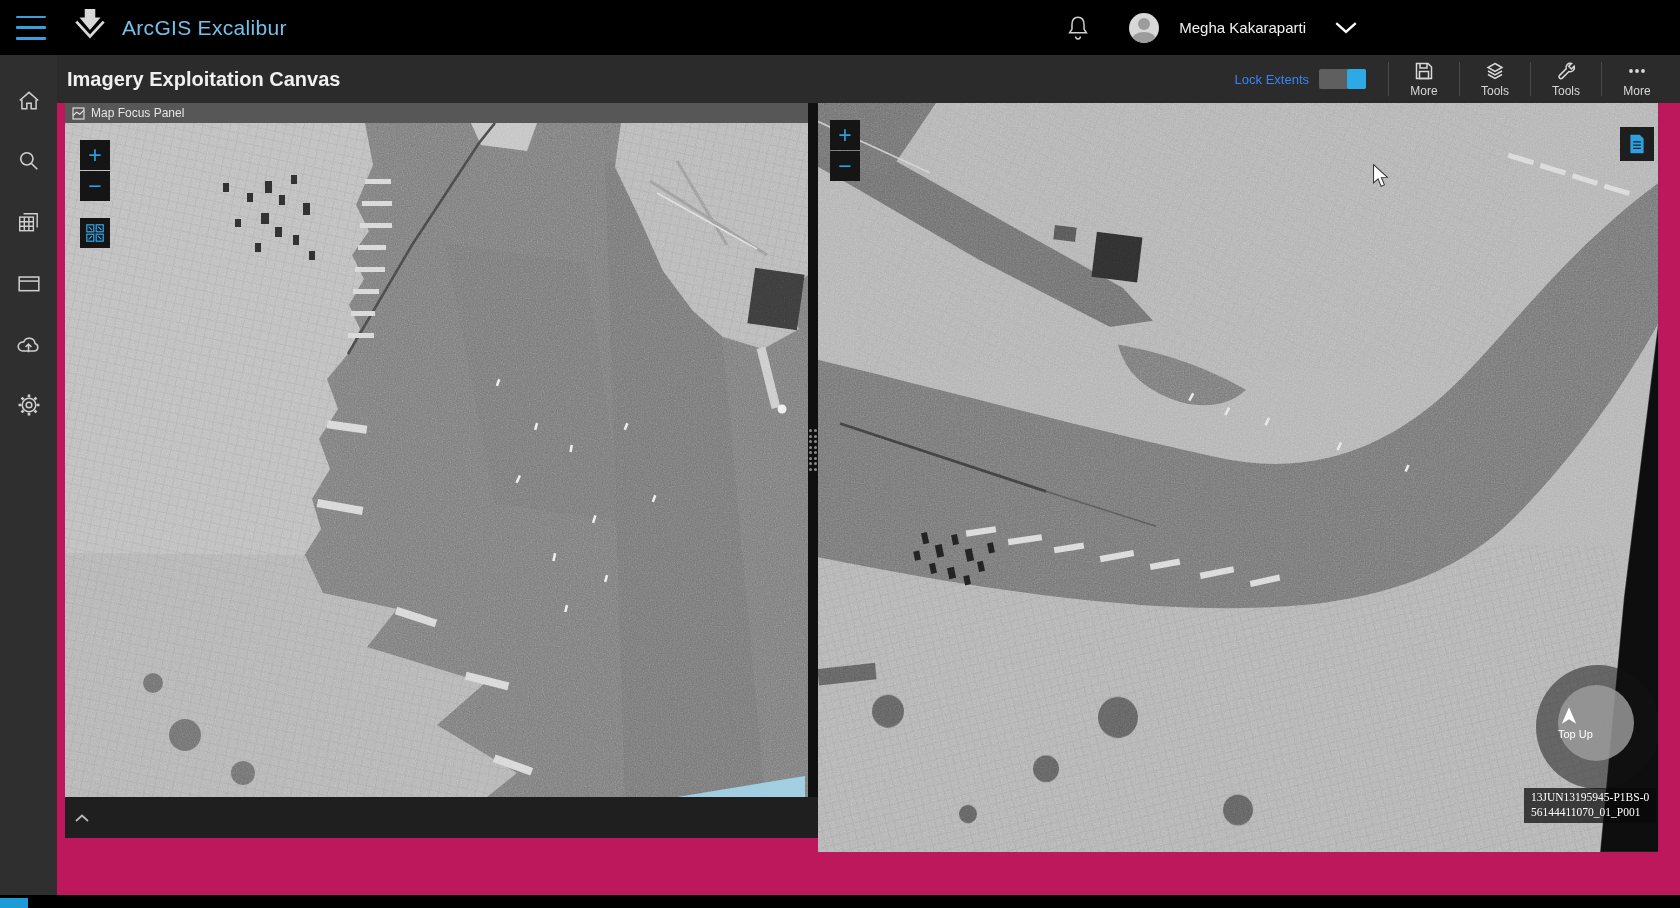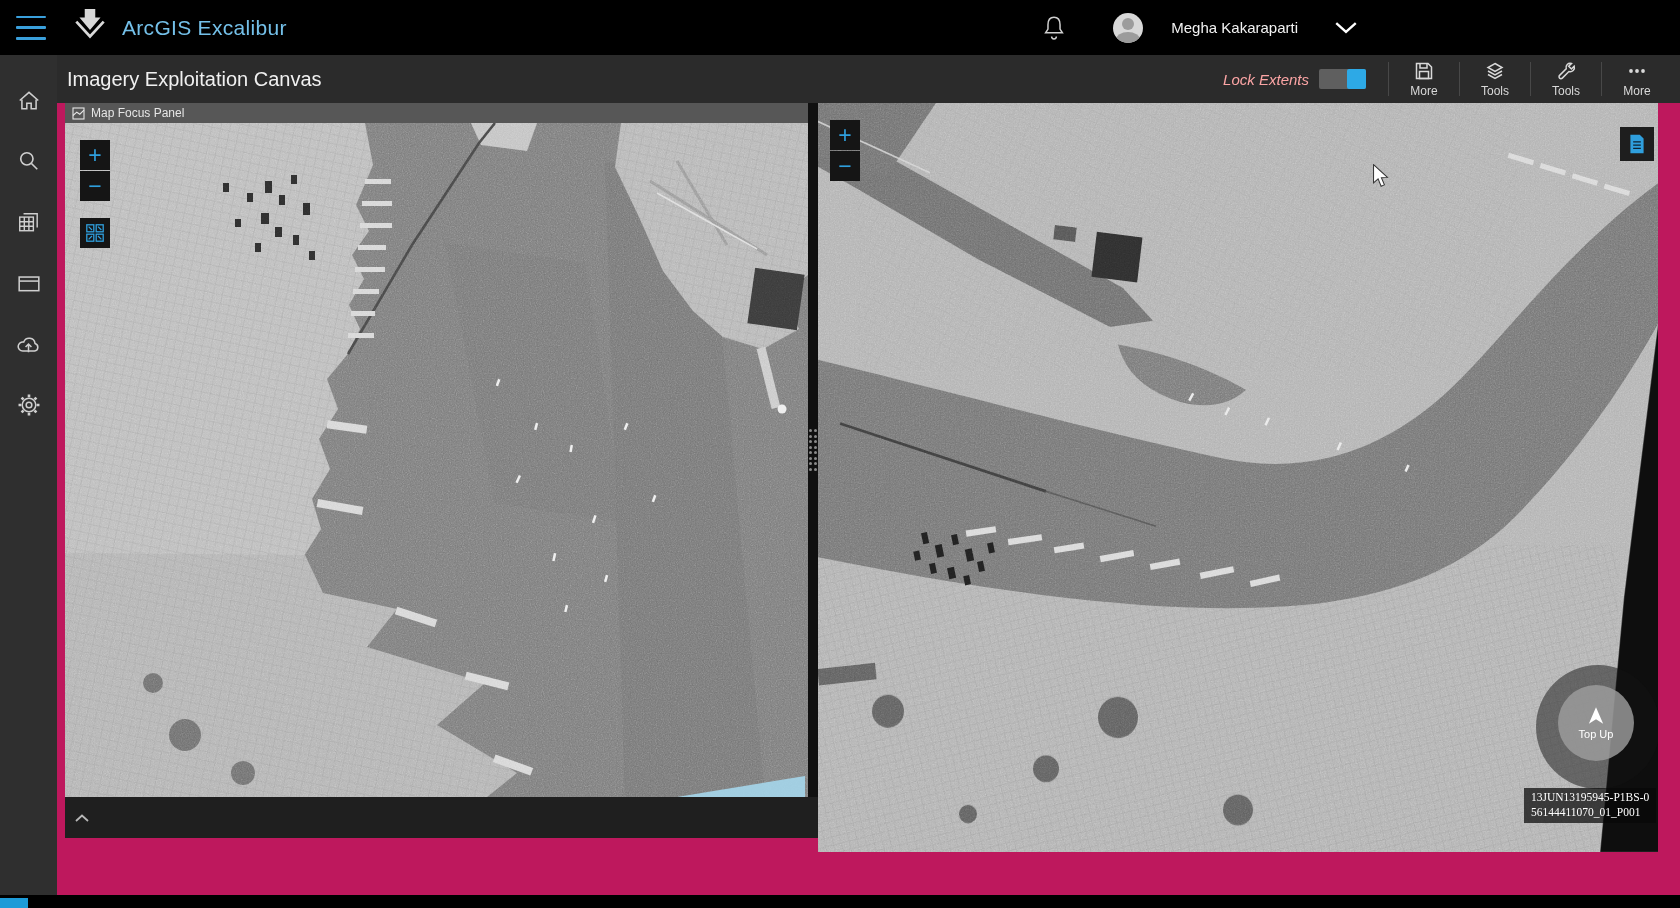--- a/index.html
+++ b/index.html
@@ -8,43 +8,43 @@
   svg{display:block;}
 
   
   .topbar{position:absolute;left:0;top:0;width:1382px;height:55px;background:#000;
           display:flex;align-items:center;z-index:20;}
   .hamburger{margin-left:16px;width:30px;height:24px;display:flex;flex-direction:column;
              justify-content:space-between;cursor:pointer;}
   .hamburger span{display:block;height:2.6px;background:#3aa0dc;border-radius:1px;}
   .brand-logo{margin-left:26px;}
   .brand-text{margin-left:14px;font-size:21px;color:#74c0e9;letter-spacing:.3px;}
-  .topbar-right{margin-left:auto;display:flex;align-items:center;margin-right:24px;gap:16px;}
+  .topbar-right{margin-left:auto;display:flex;align-items:center;margin-right:24px;gap:8px;}
   .bell{margin-right:30px;}
   .avatar{width:30px;height:30px;border-radius:50%;background:#d8d8d8;position:relative;
           overflow:hidden;margin-right:12px;}
   .avatar::before{content:"";position:absolute;left:9px;top:5px;width:12px;height:12px;
           border-radius:50%;background:#9c9c9c;}
   .avatar::after{content:"";position:absolute;left:3px;top:19px;width:24px;height:16px;
           border-radius:50%;background:#9c9c9c;}
   .user-name{color:#f2f2f2;font-size:15px;margin-right:20px;}
 
   
   .sidebar{position:absolute;left:0;top:55px;width:57px;height:853px;background:#2f2f2f;
            display:flex;flex-direction:column;align-items:center;padding-top:14px;
            box-sizing:border-box;z-index:10;}
   .side-item{width:57px;height:61px;display:flex;align-items:center;justify-content:center;
              cursor:pointer;}
 
   
   .toolbar{position:absolute;left:57px;top:55px;width:1623px;height:48px;background:#2b2b2b;
            display:flex;align-items:center;z-index:10;}
-  .page-title{margin-left:10px;font-size:20px;font-weight:400;color:#f0f0f0;}
+  .page-title{margin-left:10px;font-size:20px;font-weight:700;color:#f0f0f0;}
   .tb-right{margin-left:auto;display:flex;align-items:center;height:100%;margin-right:8px;}
-  .lock-label{font-size:15px;color:#fca5a5;font-style:italic;}
+  .lock-label{font-size:13px;color:#3b82f6;}
   .toggle{width:47px;height:20px;background:#5f5f5f;border-radius:2px;position:relative;
           margin:0 22px 0 10px;cursor:pointer;}
   .toggle .knob{position:absolute;right:0;top:0;width:19px;height:20px;background:#2da9e6;
           border-radius:2px;}
   .tb-sep{width:1px;height:34px;background:#484848;}
   .tb-btn{width:66px;display:flex;flex-direction:column;align-items:center;gap:3px;
           color:#d9d9d9;font-size:12px;cursor:pointer;padding:0 2px;}
 
   
   .canvas{position:absolute;left:57px;top:103px;width:1623px;height:848px;background:#be185d;}
@@ -65,21 +65,21 @@
   .zbtn{width:30px;height:30px;background:#151515;color:#2f9fdd;font-size:23px;
         line-height:1;display:flex;align-items:center;justify-content:center;cursor:pointer;}
   .grid-btn{position:absolute;left:15px;top:95px;width:30px;height:30px;background:#151515;
         display:flex;align-items:center;justify-content:center;cursor:pointer;z-index:5;}
   .doc-btn{position:absolute;right:4px;top:24px;width:34px;height:34px;background:#1e1e1e;
         display:flex;align-items:center;justify-content:center;cursor:pointer;z-index:5;}
 
   .topup-outer{position:absolute;left:718px;top:562px;width:124px;height:124px;
         border-radius:50%;background:rgba(18,18,18,.5);z-index:6;}
   .topup-inner{position:absolute;left:22px;top:20px;width:76px;height:76px;border-radius:50%;
-        background:rgba(158,158,158,.82);display:flex;flex-direction:column;align-items:center;
+        background:rgba(158,158,158,.82);display:flex;flex-direction:column;align-items:flex-start;
         justify-content:center;color:#fff;cursor:pointer;}
   .topup-inner .lbl{font-size:11px;margin-top:2px;}
 
   .img-id{position:absolute;left:706px;top:685px;background:rgba(8,8,8,.72);color:#fff;
         font-size:11.5px;line-height:15px;padding:2px 7px 3px 7px;z-index:6;white-space:nowrap;font-family:Liberation Serif, serif;}
 
   .splitter{position:absolute;left:751px;top:0;width:10px;height:694px;background:#101010;
         display:flex;align-items:center;justify-content:center;cursor:col-resize;z-index:1;}
   .grip{display:grid;grid-template-columns:repeat(2,3px);grid-gap:2.5px;}
   .grip i{width:3px;height:3px;border-radius:50%;background:#8a8a8a;}

